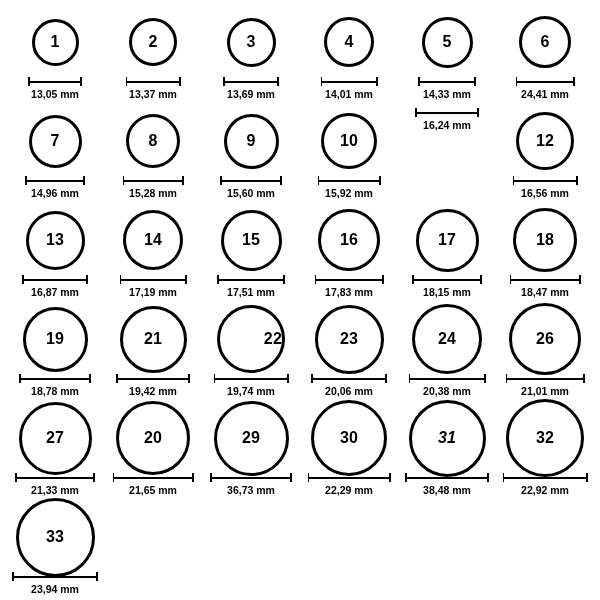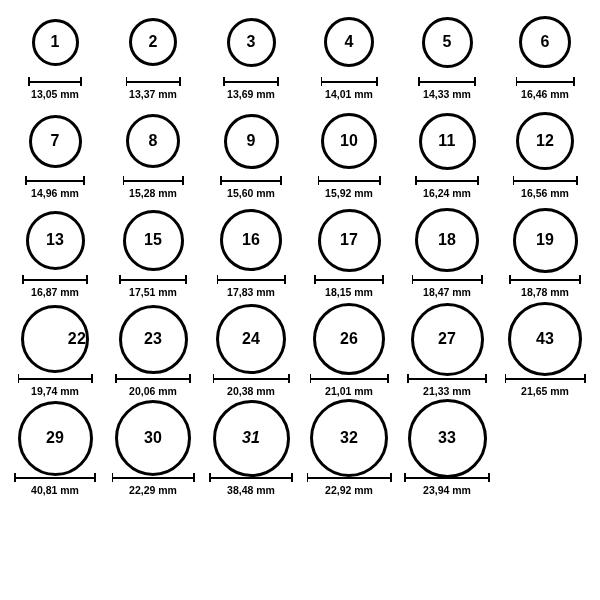--- a/index.html
+++ b/index.html
@@ -163,21 +163,21 @@
         <div class="circle-wrap">
           <div class="ring-circle" style="width: 52px; height: 52px;">
             <span class="ring-number">6</span>
           </div>
         </div>
         <div class="measure" style="width: 59px;">
           <div class="bar"></div>
           <div class="cap left"></div>
           <div class="cap right"></div>
         </div>
-        <div class="mm-label">16,46 mm</div>
+        <div class="mm-label">24,41 mm</div>
       </div>
       <div class="ring-cell">
         <div class="circle-wrap">
           <div class="ring-circle" style="width: 53px; height: 53px;">
             <span class="ring-number">7</span>
           </div>
         </div>
         <div class="measure" style="width: 60px;">
           <div class="bar"></div>
           <div class="cap left"></div>
@@ -218,25 +218,20 @@
           </div>
         </div>
         <div class="measure" style="width: 63px;">
           <div class="bar"></div>
           <div class="cap left"></div>
           <div class="cap right"></div>
         </div>
         <div class="mm-label">15,92 mm</div>
       </div>
       <div class="ring-cell">
-        <div class="circle-wrap">
-          <div class="ring-circle" style="width: 57px; height: 57px;">
-            <span class="ring-number">11</span>
-          </div>
-        </div>
         <div class="measure" style="width: 64px;">
           <div class="bar"></div>
           <div class="cap left"></div>
           <div class="cap right"></div>
         </div>
         <div class="mm-label">16,24 mm</div>
       </div>
       <div class="ring-cell">
         <div class="circle-wrap">
           <div class="ring-circle" style="width: 58px; height: 58px;">
@@ -258,20 +253,33 @@
         </div>
         <div class="measure" style="width: 66px;">
           <div class="bar"></div>
           <div class="cap left"></div>
           <div class="cap right"></div>
         </div>
         <div class="mm-label">16,87 mm</div>
       </div>
       <div class="ring-cell">
         <div class="circle-wrap">
+          <div class="ring-circle" style="width: 60px; height: 60px;">
+            <span class="ring-number">14</span>
+          </div>
+        </div>
+        <div class="measure" style="width: 67px;">
+          <div class="bar"></div>
+          <div class="cap left"></div>
+          <div class="cap right"></div>
+        </div>
+        <div class="mm-label">17,19 mm</div>
+      </div>
+      <div class="ring-cell">
+        <div class="circle-wrap">
           <div class="ring-circle" style="width: 61px; height: 61px;">
             <span class="ring-number">15</span>
           </div>
         </div>
         <div class="measure" style="width: 68px;">
           <div class="bar"></div>
           <div class="cap left"></div>
           <div class="cap right"></div>
         </div>
         <div class="mm-label">17,51 mm</div>
@@ -323,20 +331,33 @@
         </div>
         <div class="measure" style="width: 72px;">
           <div class="bar"></div>
           <div class="cap left"></div>
           <div class="cap right"></div>
         </div>
         <div class="mm-label">18,78 mm</div>
       </div>
       <div class="ring-cell">
         <div class="circle-wrap">
+          <div class="ring-circle" style="width: 67px; height: 67px;">
+            <span class="ring-number">21</span>
+          </div>
+        </div>
+        <div class="measure" style="width: 74px;">
+          <div class="bar"></div>
+          <div class="cap left"></div>
+          <div class="cap right"></div>
+        </div>
+        <div class="mm-label">19,42 mm</div>
+      </div>
+      <div class="ring-cell">
+        <div class="circle-wrap">
           <div class="ring-circle" style="width: 68px; height: 68px; justify-content: flex-end;">
             <span class="ring-number">22</span>
           </div>
         </div>
         <div class="measure" style="width: 75px;">
           <div class="bar"></div>
           <div class="cap left"></div>
           <div class="cap right"></div>
         </div>
         <div class="mm-label">19,74 mm</div>
@@ -389,42 +410,42 @@
         <div class="measure" style="width: 80px;">
           <div class="bar"></div>
           <div class="cap left"></div>
           <div class="cap right"></div>
         </div>
         <div class="mm-label">21,33 mm</div>
       </div>
       <div class="ring-cell">
         <div class="circle-wrap">
           <div class="ring-circle" style="width: 74px; height: 74px;">
-            <span class="ring-number">43</span>
+            <span class="ring-number">20</span>
           </div>
         </div>
         <div class="measure" style="width: 81px;">
           <div class="bar"></div>
           <div class="cap left"></div>
           <div class="cap right"></div>
         </div>
         <div class="mm-label">21,65 mm</div>
       </div>
       <div class="ring-cell">
         <div class="circle-wrap">
           <div class="ring-circle" style="width: 75px; height: 75px;">
             <span class="ring-number">29</span>
           </div>
         </div>
         <div class="measure" style="width: 82px;">
           <div class="bar"></div>
           <div class="cap left"></div>
           <div class="cap right"></div>
         </div>
-        <div class="mm-label">40,81 mm</div>
+        <div class="mm-label">36,73 mm</div>
       </div>
       <div class="ring-cell">
         <div class="circle-wrap">
           <div class="ring-circle" style="width: 76px; height: 76px;">
             <span class="ring-number">30</span>
           </div>
         </div>
         <div class="measure" style="width: 83px;">
           <div class="bar"></div>
           <div class="cap left"></div>

